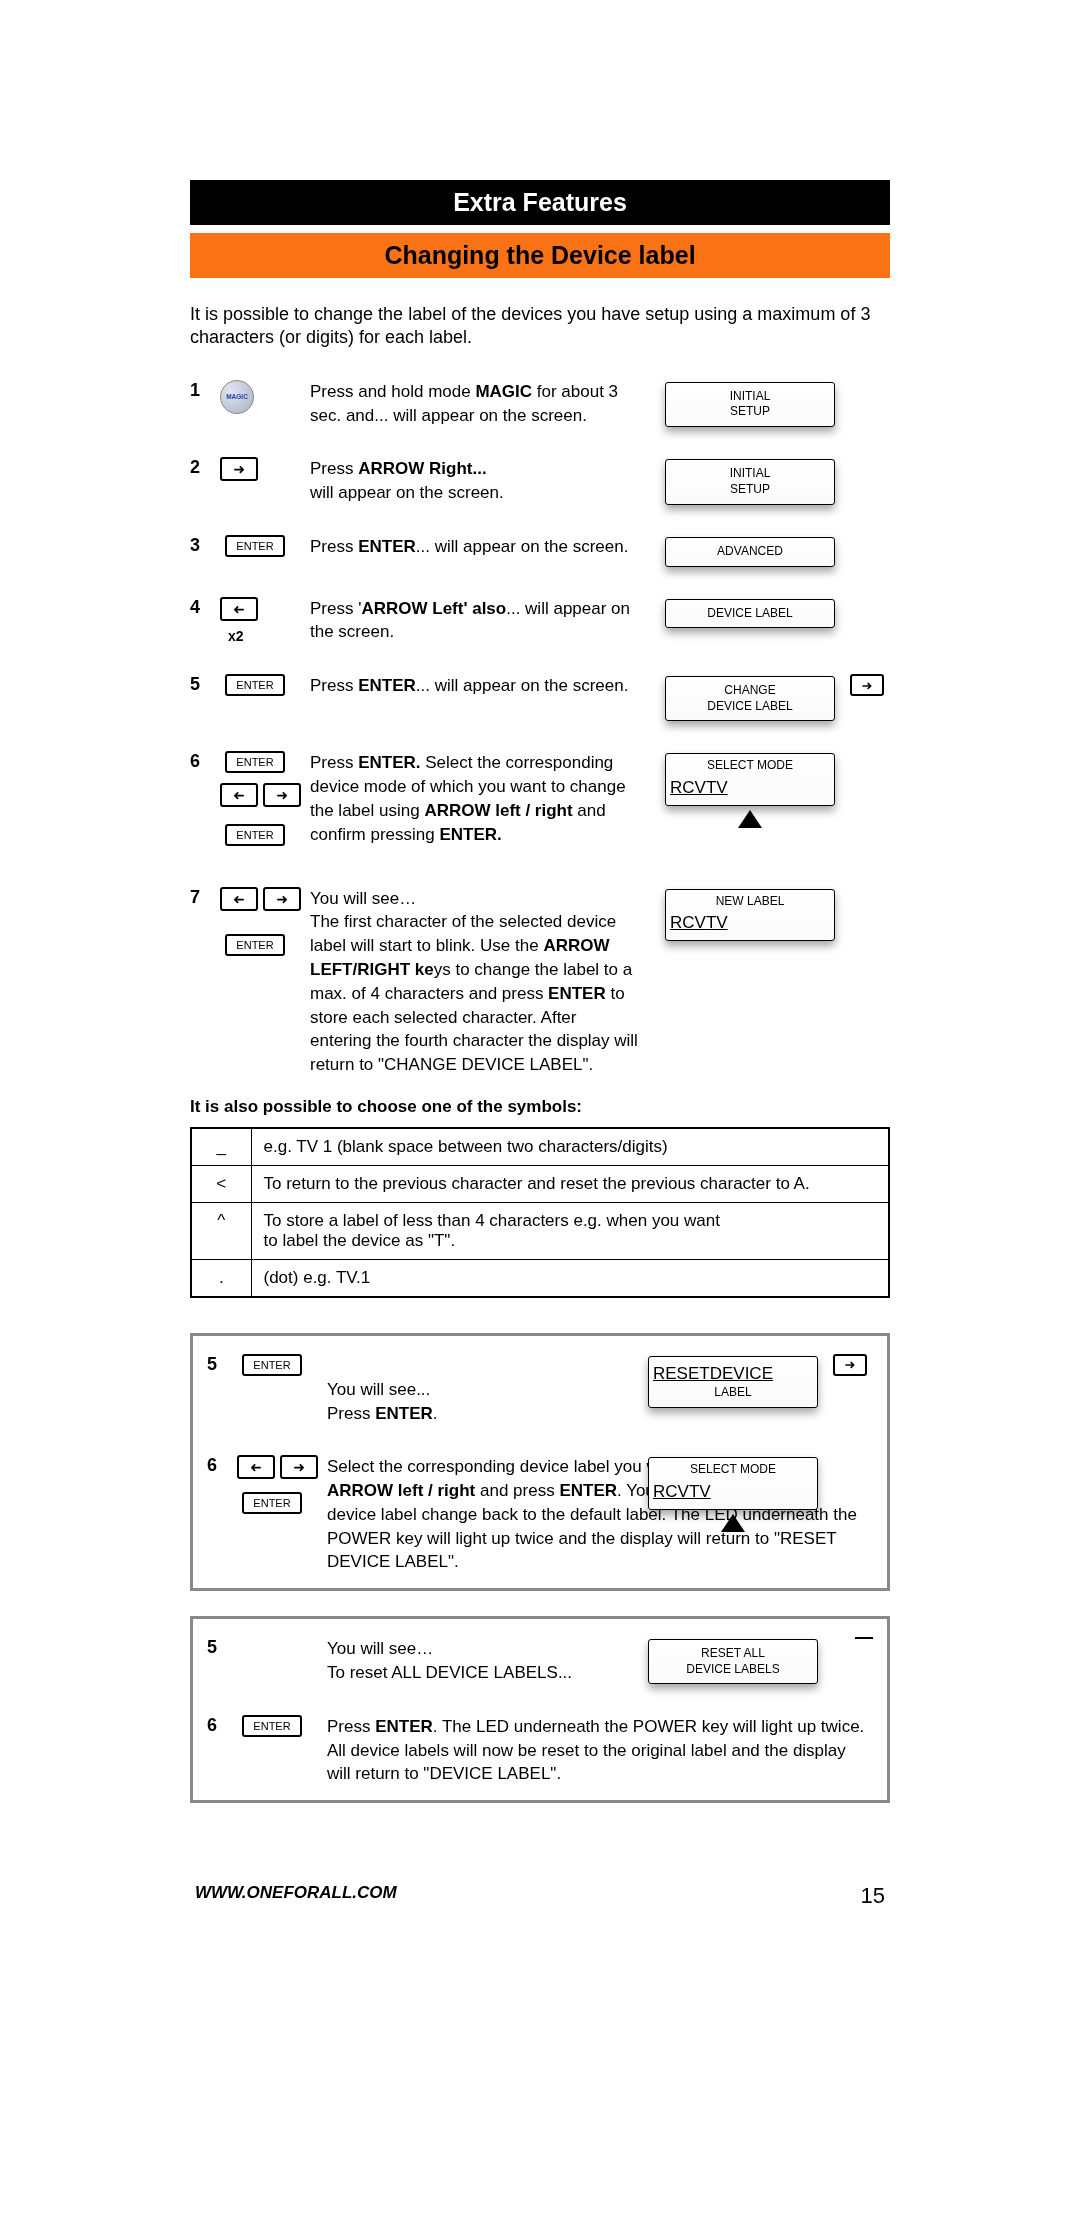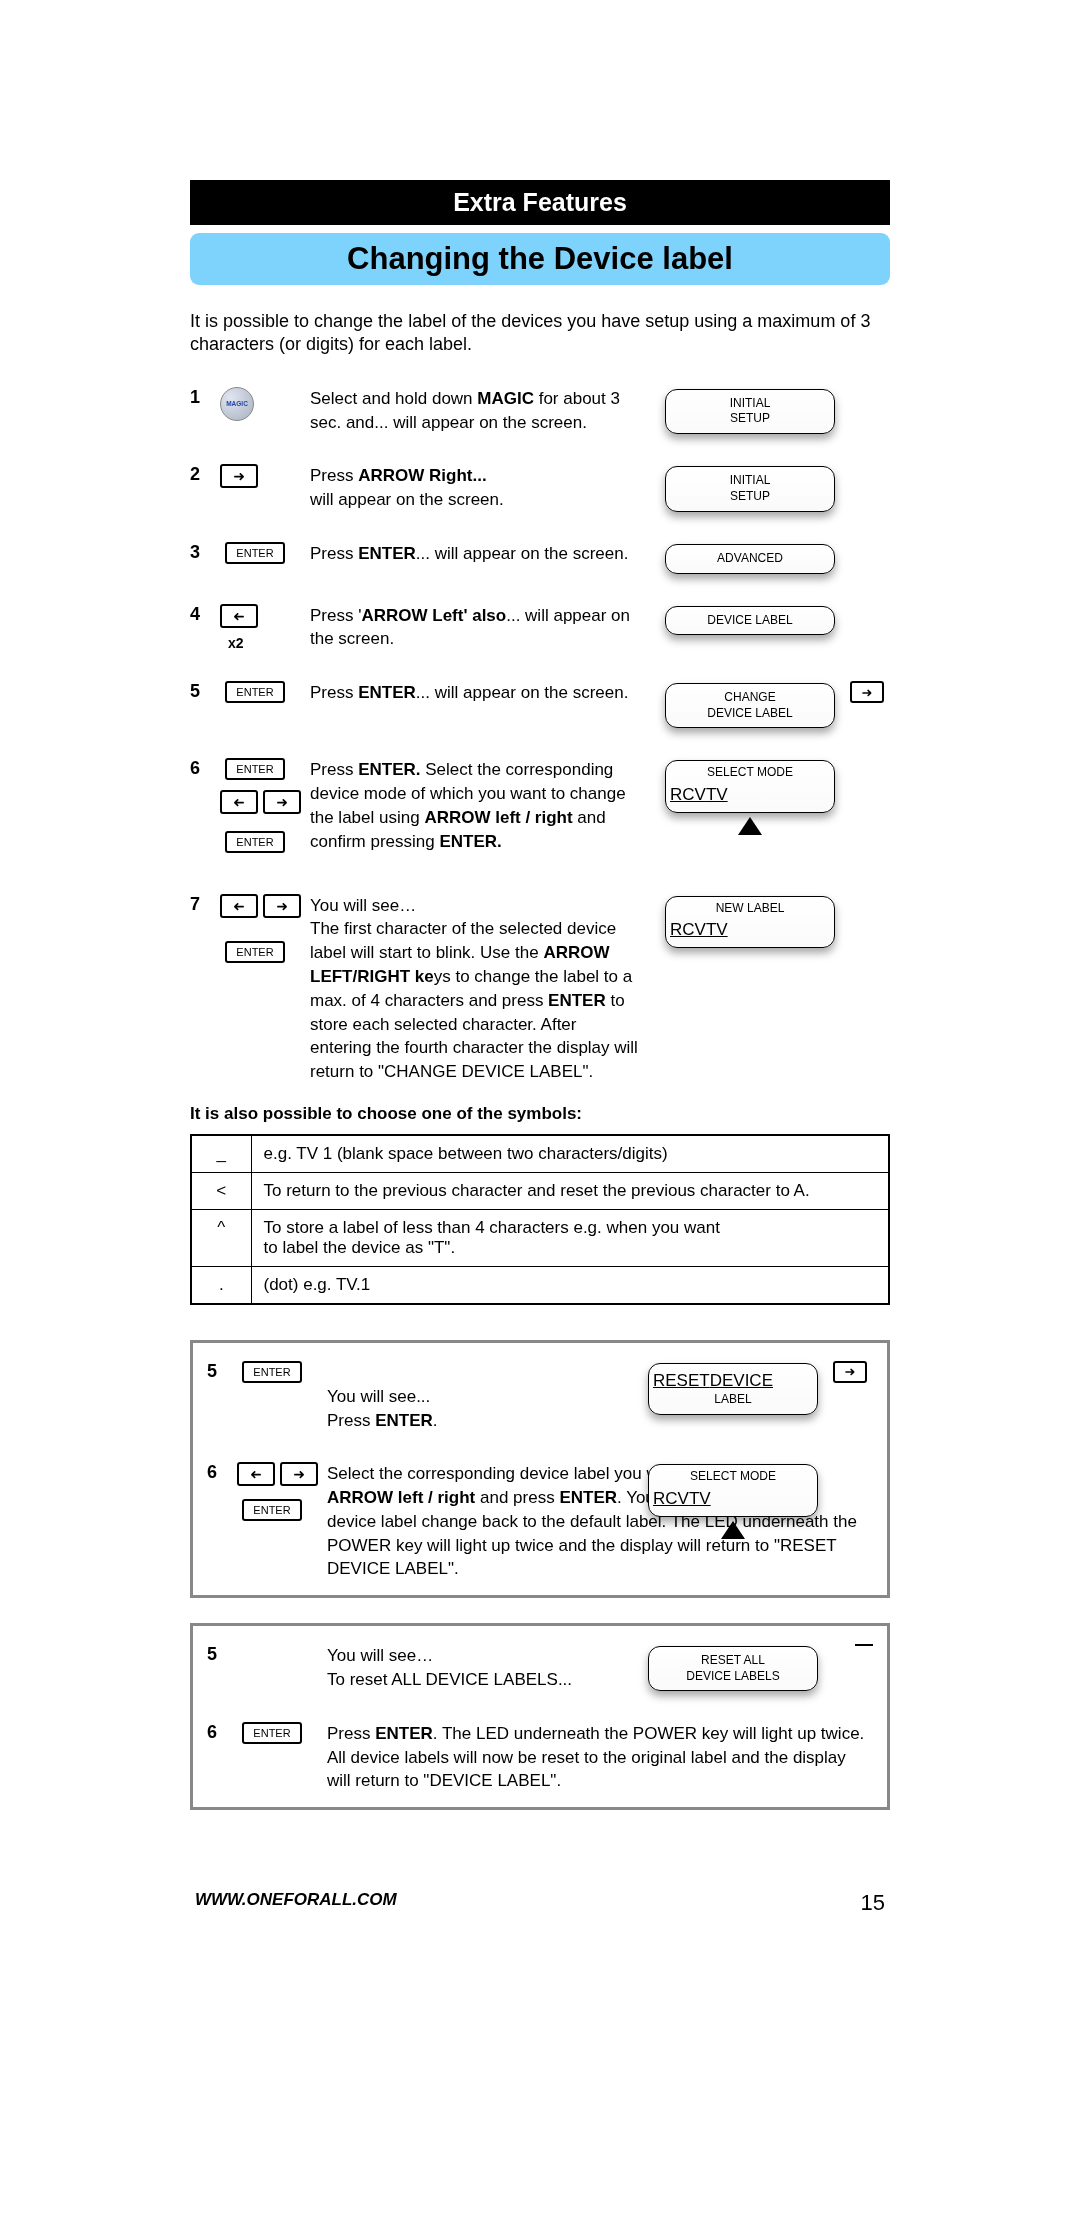--- a/index.html
+++ b/index.html
@@ -14,28 +14,27 @@
   .title-bar-dark {
     background: #000000;
     color: #fff;
     font-weight: bold;
     text-align: center;
     font-size: 25px;
     padding: 8px 0;
     margin-bottom: 8px;
   }
   .title-bar-light {
-    background: #7dd3fc;
+    background: #f97316;
     color: #000;
     font-weight: bold;
     text-align: center;
-    font-size: 31px;
+    font-size: 25px;
     padding: 8px 0;
     margin-bottom: 25px;
-    border-radius: 9px;
   }
   .intro {
     font-size: 18px;
     margin-bottom: 30px;
     line-height: 1.3;
   }
   .step-row {
     display: flex;
     align-items: flex-start;
     margin-bottom: 30px;
@@ -110,21 +109,21 @@
     display: flex; align-items: center; justify-content: center;
     background: #fff;
     margin-left: 5px;
   }
 
   
   .screen-box {
     width: 170px;
     background: linear-gradient(#fff, #fafafa);
     border: 1px solid #000;
-    border-radius: 12px;
+    border-radius: 3px;
     box-shadow: 0 5px 8px rgba(0,0,0,0.35);
     padding: 6px 4px;
     font-size: 12px;
     text-align: center;
     line-height: 1.3;
   }
   .screen-box .line1 { font-size: 12px; }
   .screen-box .line2 { font-size: 12px; }
   .screen-box.with-label { padding-top: 4px; }
   .screen-label-row { display: flex; justify-content: flex-start; width: 100%; font-size: 17px; text-decoration: underline; }
@@ -193,21 +192,21 @@
 <div class="title-bar-light">Changing the Device label</div>
 
 <p class="intro">It is possible to change the label of the devices you have setup using a maximum of 3 characters (or digits) for each label.</p>
 
 <div class="step-row">
   <div class="step-num">1</div>
   <div class="step-icons">
     <div class="magic-btn">MAGIC</div>
   </div>
   <div class="step-text">
-    <span>Select and hold down </span><b>MAGIC</b><span> for about 3 sec. and... will appear on the screen.</span>
+    <span>Press and hold mode </span><b>MAGIC</b><span> for about 3 sec. and... will appear on the screen.</span>
   </div>
   <div class="step-screen">
     <div class="screen-box">
       <div class="line1">INITIAL</div>
       <div class="line2">SETUP</div>
     </div>
   </div>
   <div class="step-arrow-out"></div>
 </div>
 

